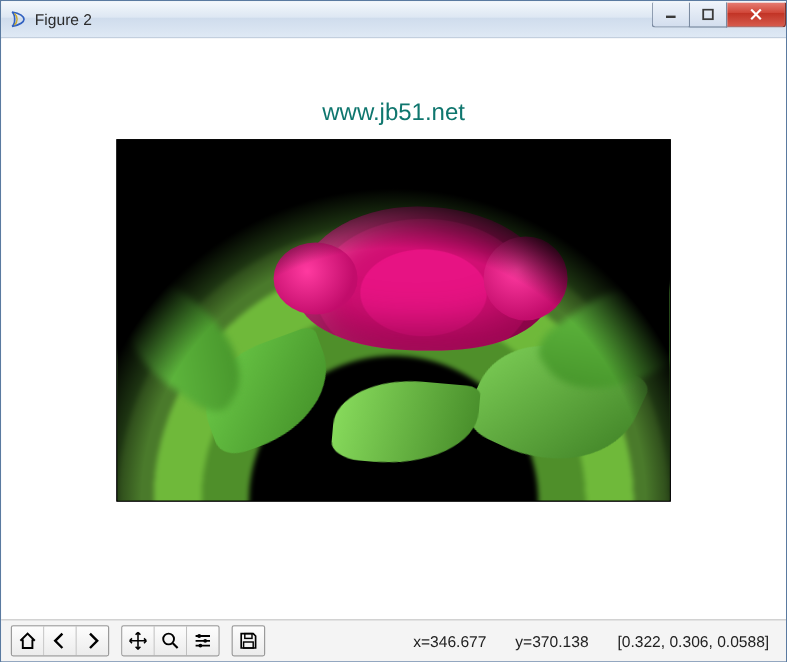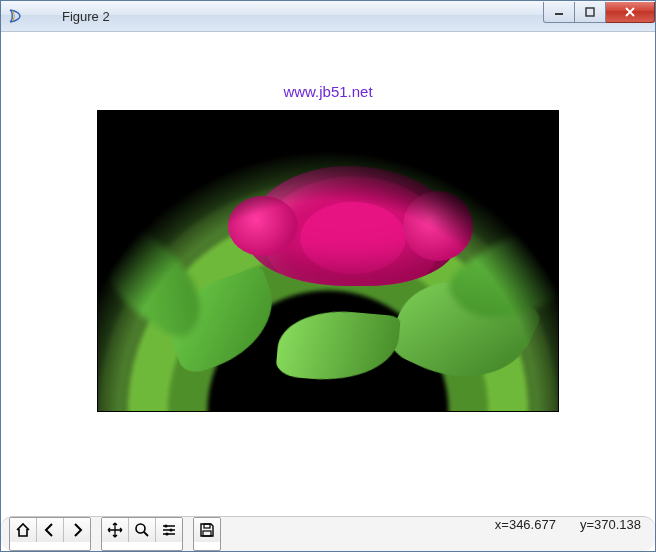--- a/index.html
+++ b/index.html
@@ -22,21 +22,20 @@
     flex-direction: column;
   }
   
   .titlebar {
     height: 30px;
     background: linear-gradient(to bottom, #f4f8fc 0%, #dde7f3 45%, #cfdcec 46%, #dfe9f5 100%);
     border-bottom: 1px solid #b6c4d6;
     display: flex;
     align-items: center;
     padding-left: 6px;
-    gap: 33px;
   }
   .titlebar .icon {
     width: 16px;
     height: 16px;
     margin-right: 6px;
     display: flex;
     align-items: center;
     justify-content: center;
   }
   .titlebar .title {
@@ -85,22 +84,22 @@
     flex: 1;
     background: #fff;
     display: flex;
     flex-direction: column;
     align-items: center;
     border: 1px solid rgba(0,0,0,0);
   }
   .plot-title {
     margin-top: 40px;
     margin-bottom: 10px;
-    font-size: 15px;
-    color: #6d28d9;
+    font-size: 20px;
+    color: #0f766e;
   }
   .plot-box {
     width: 460px;
     height: 300px;
     position: relative;
     background: #000;
     border: 1px solid #000;
     overflow: hidden;
   }
   
@@ -150,23 +149,23 @@
     border-radius:50%;
   }
   .flower::before{ left:-20px; top:30px; width:70px; height:60px;}
   .flower::after{ right:-15px; top:25px; width:70px; height:70px;}
   
   .toolbar {
     height: 34px;
     border-top: 1px solid #c9c9c9;
     background: #f4f4f4;
     display: flex;
+    align-items: center;
     padding: 0 8px;
     gap: 2px;
-    border-radius: 12px;
   }
   .tb-group {
     display: flex;
     border: 1px solid #9a9a9a;
     border-radius: 2px;
     overflow: hidden;
     background: #fff;
   }
   .tb-btn {
     width: 26px;
@@ -283,16 +282,17 @@
             <path d="M2 2 H12 L14 4 V14 H2 Z" fill="none" stroke="#000" stroke-width="1.4"></path>
             <rect x="5" y="2" width="6" height="4" fill="none" stroke="#000" stroke-width="1.2"></rect>
             <rect x="4" y="9" width="8" height="5" fill="none" stroke="#000" stroke-width="1.2"></rect>
           </svg>
       </div>
     </div>
     <div class="spacer"></div>
     <div class="status">
       <span>x=346.677</span>
       <span>y=370.138</span>
+      <span>[0.322, 0.306, 0.0588]</span>
     </div>
   </div>
 
 </div>
 
 </body></html>

